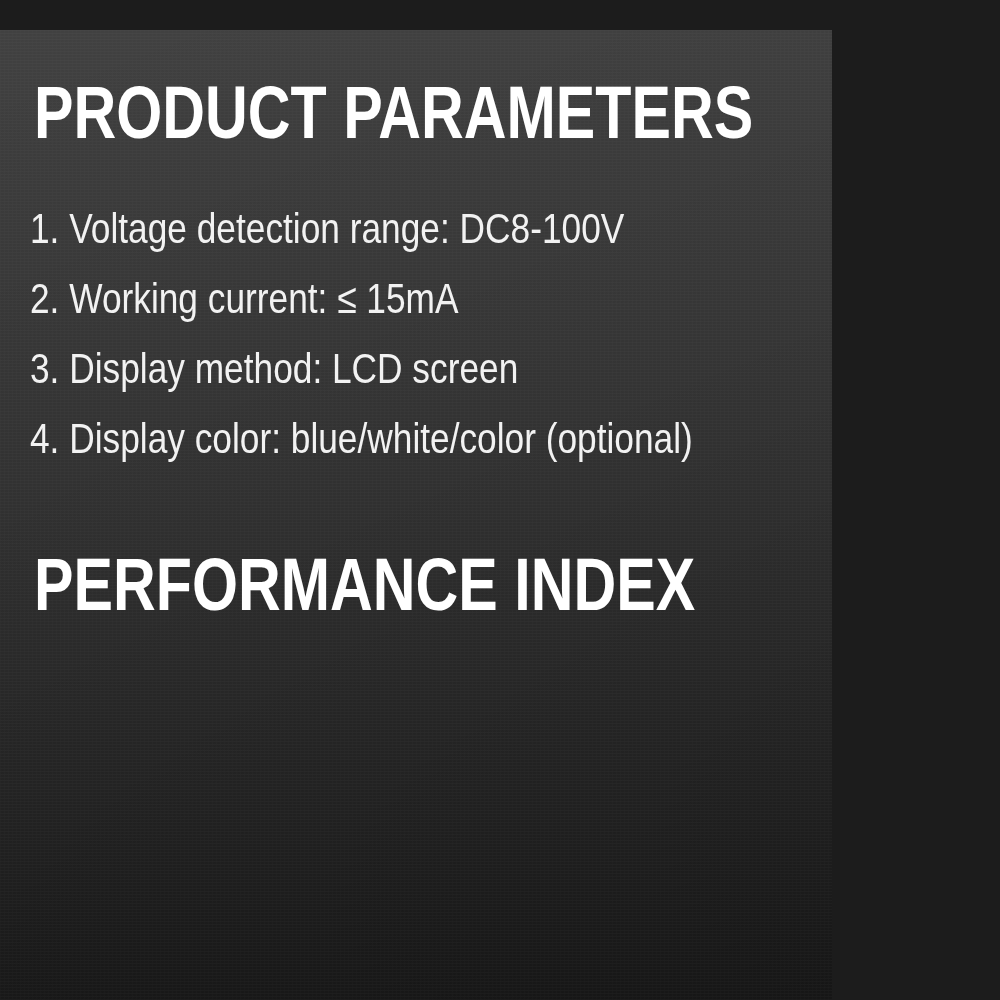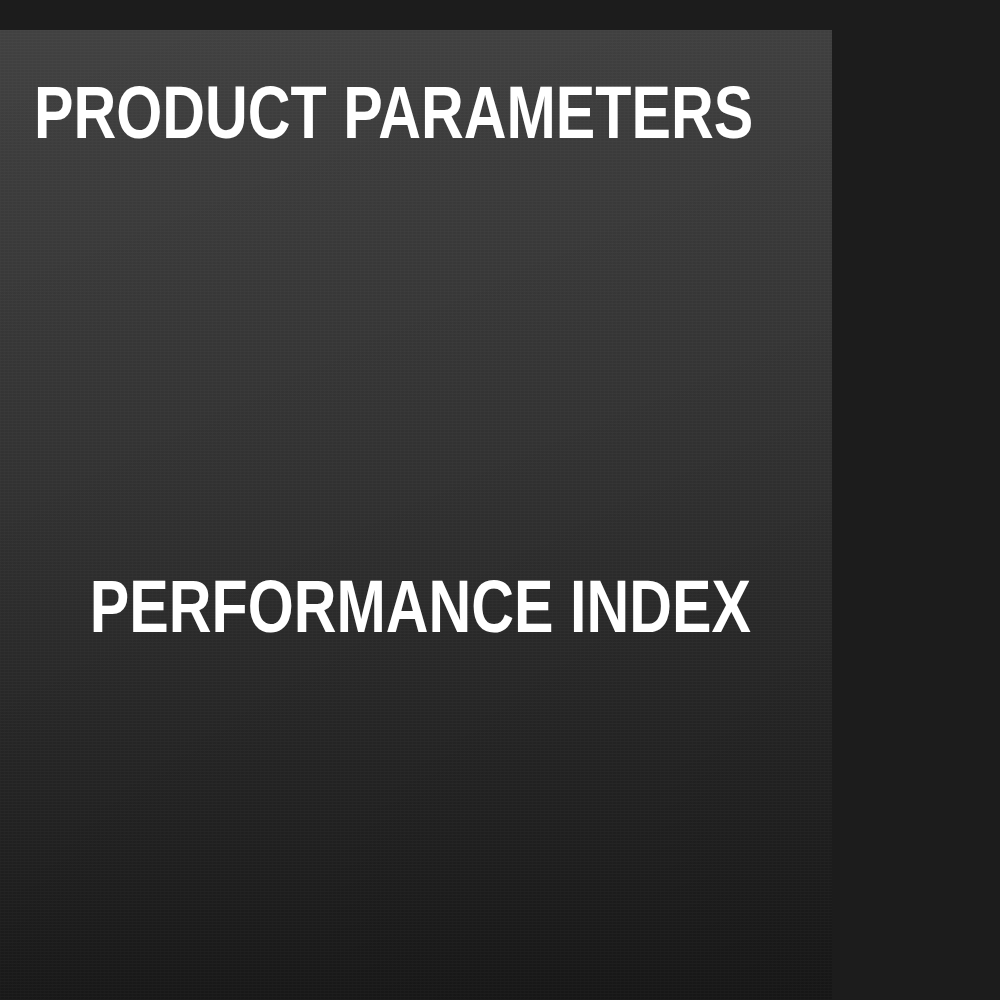--- a/index.html
+++ b/index.html
@@ -89,21 +89,27 @@
 
 <div id="page">
 
   <div id="noise"></div>
 
   <div id="content">
 
     <div class="section" style="top:46px;">
       <h1 class="section-heading" style="margin-left:34px;">PRODUCT PARAMETERS</h1>
 
+      <ul class="spec-list" style="margin-top:44px;">
+        <li class="spec-item" style="margin-left:30px;">1. Voltage detection range: DC8-100V</li>
+        <li class="spec-item" style="margin-left:30px;">2. Working current: ≤ 15mA</li>
+        <li class="spec-item" style="margin-left:30px;">3. Display method: LCD screen</li>
+        <li class="spec-item" style="margin-left:30px;">4. Display color: blue/white/color (optional)</li>
+      </ul>
     </div>
 
-    <div class="section" style="top:540px;text-align:center;">
+    <div class="section" style="top:518px;">
       <h1 class="section-heading" style="margin-left:34px;">PERFORMANCE INDEX</h1>
 
     </div>
 
   </div>
 </div>
 
 </body></html>

